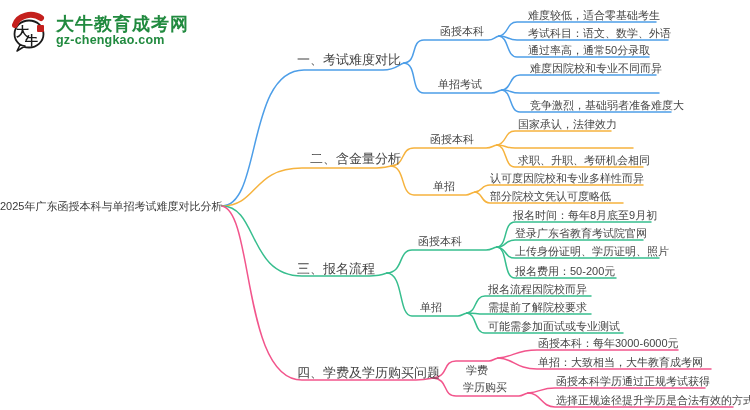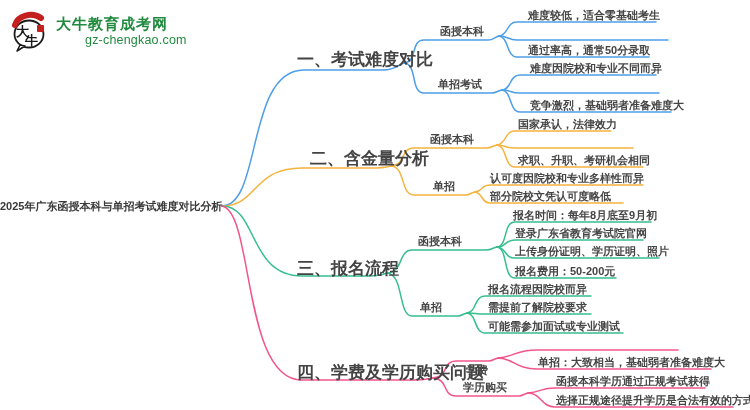--- a/index.html
+++ b/index.html
@@ -2,28 +2,28 @@
 <html><head>
 <meta charset="utf-8">
 <style>
   html,body{margin:0;padding:0;background:#fff;}
   .stage{
     position:relative;width:750px;height:410px;overflow:hidden;background:#fff;
     font-family:"Liberation Sans","DejaVu Sans",sans-serif;
   }
   .links{position:absolute;left:0;top:0;pointer-events:none;}
   .t{
-    position:absolute;white-space:nowrap;color:#454545;font-size:11px;line-height:13px;font-weight:bold;
+    position:absolute;white-space:nowrap;color:#454545;font-size:11px;line-height:13px;
   }
   .root-title{font-size:11px;color:#3a3a3a;}
-  .b{font-size:17px;color:#444;}
+  .b{font-size:13px;color:#444;}
   .logo{position:absolute;left:12px;top:10px;display:flex;align-items:center;gap:6px;}
   .logo-icon{width:38px;height:42px;}
-  .logo-name{font-size:15px;font-weight:bold;letter-spacing:1px;line-height:18px;}
-  .logo-url{font-size:12.5px;font-weight:normal;line-height:14px;letter-spacing:0.2px;margin-left:29px;}
+  .logo-name{font-size:18px;font-weight:bold;letter-spacing:1px;line-height:18px;}
+  .logo-url{font-size:12.5px;font-weight:bold;line-height:14px;letter-spacing:0.2px;}
 </style>
 </head>
 <body>
 
 <div class="stage">
 
   <svg class="links" width="750" height="410">
     <g fill="none" stroke-width="1.5" stroke-linecap="round" stroke="#4d9ee8">
       <path d="M222,206 C262,206 246,70 304,70 L383,70 C396,70 399,64 404,63"></path>
       <path d="M404,63 C418,62 410,40 424,40 L488,40 C494,40 494,37 499,36"></path>
@@ -93,34 +93,36 @@
   <div class="t" style="left:440px;top:25px">函授本科</div>
   <div class="t" style="left:438px;top:78px">单招考试</div>
   <div class="t" style="left:430px;top:133px">函授本科</div>
   <div class="t" style="left:433px;top:180px">单招</div>
   <div class="t" style="left:418px;top:235px">函授本科</div>
   <div class="t" style="left:420px;top:301px">单招</div>
   <div class="t" style="left:466px;top:364px">学费</div>
   <div class="t" style="left:463px;top:381px">学历购买</div>
 
   <div class="t" style="left:528px;top:9px">难度较低，适合零基础考生</div>
+  <div class="t" style="left:528px;top:27px">考试科目：语文、数学、外语</div>
   <div class="t" style="left:528px;top:44px">通过率高，通常50分录取</div>
   <div class="t" style="left:530px;top:62px">难度因院校和专业不同而异</div>
   <div class="t" style="left:530px;top:99px">竞争激烈，基础弱者准备难度大</div>
 
   <div class="t" style="left:518px;top:118px">国家承认，法律效力</div>
   <div class="t" style="left:518px;top:154px">求职、升职、考研机会相同</div>
   <div class="t" style="left:490px;top:172px">认可度因院校和专业多样性而异</div>
   <div class="t" style="left:490px;top:190px">部分院校文凭认可度略低</div>
 
   <div class="t" style="left:513px;top:209px">报名时间：每年8月底至9月初</div>
   <div class="t" style="left:515px;top:227px">登录广东省教育考试院官网</div>
   <div class="t" style="left:515px;top:245px">上传身份证明、学历证明、照片</div>
   <div class="t" style="left:515px;top:265px">报名费用：50-200元</div>
   <div class="t" style="left:488px;top:301px">需提前了解院校要求</div>
   <div class="t" style="left:488px;top:283px">报名流程因院校而异</div>
   <div class="t" style="left:488px;top:320px">可能需参加面试或专业测试</div>
 
-  <div class="t" style="left:538px;top:356px">单招：大致相当，基础弱者准备难度大</div>
+  <div class="t" style="left:538px;top:337px">函授本科：每年3000-6000元</div>
+  <div class="t" style="left:538px;top:356px">单招：大致相当，大牛教育成考网</div>
   <div class="t" style="left:556px;top:375px">函授本科学历通过正规考试获得</div>
   <div class="t" style="left:556px;top:394px">选择正规途径提升学历是合法有效的方式</div>
 
 </div>
 
 </body></html>

